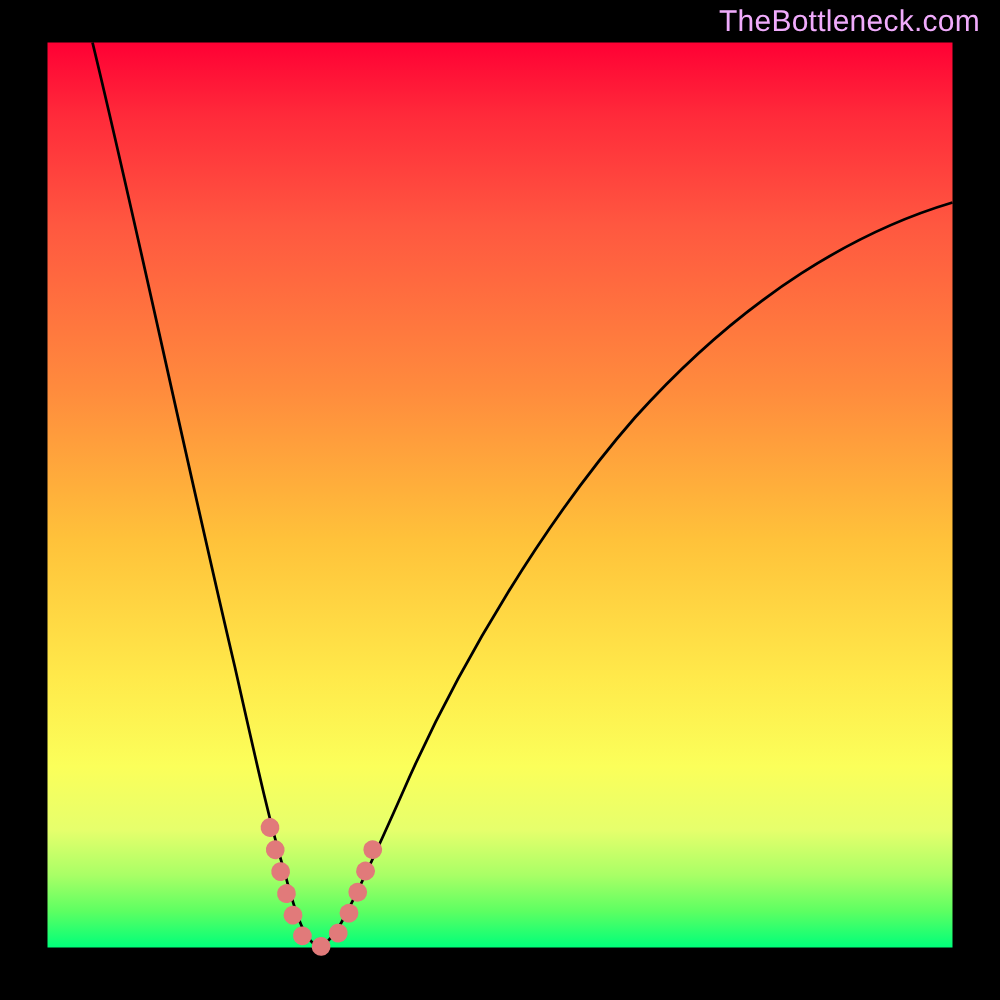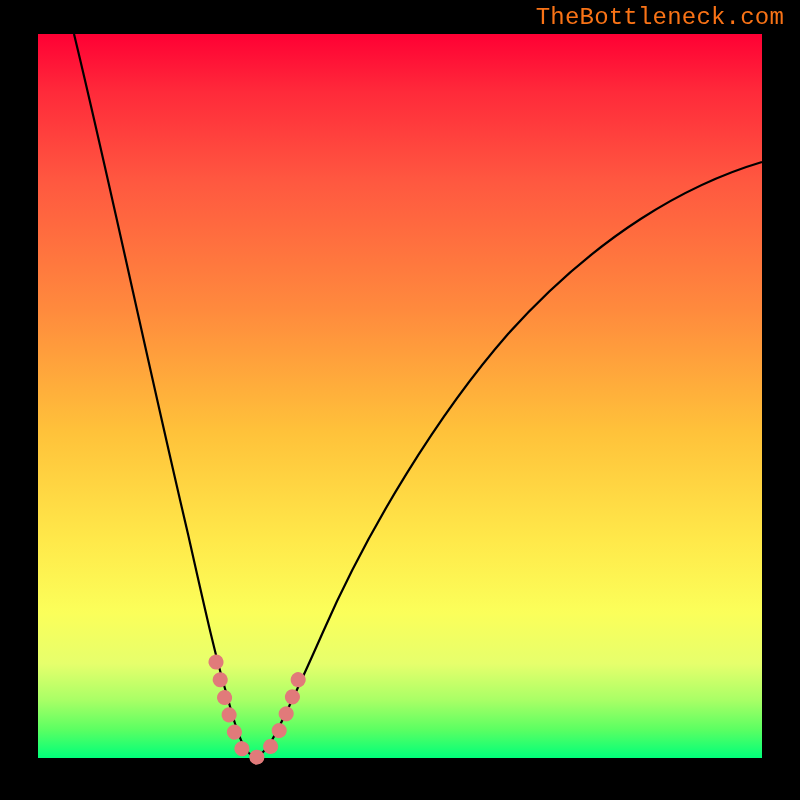--- a/index.html
+++ b/index.html
@@ -13,23 +13,23 @@
   .container {
     position: relative;
     width: 800px;
     height: 800px;
     background: #000;
   }
   .watermark {
     position: absolute;
     top: 4px;
     right: 16px;
-    font-family: Liberation Mono, monospace;
+    font-family: Liberation Sans, sans-serif;
     font-size: 24px;
-    color: #f97316;
+    color: #f0abfc;
     font-weight: 400;
     letter-spacing: 0.2px;
     z-index: 10;
   }
   .plot-area {
     position: absolute;
     left: 38px;
     top: 34px;
     width: 724px;
     height: 724px;

